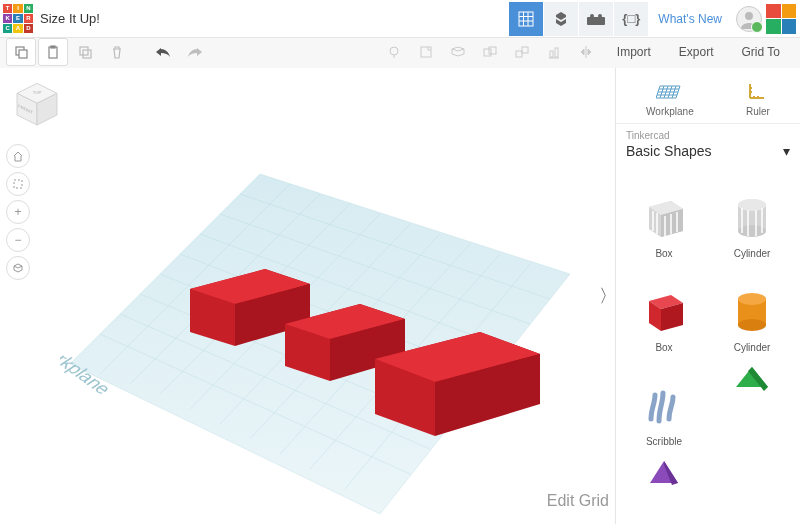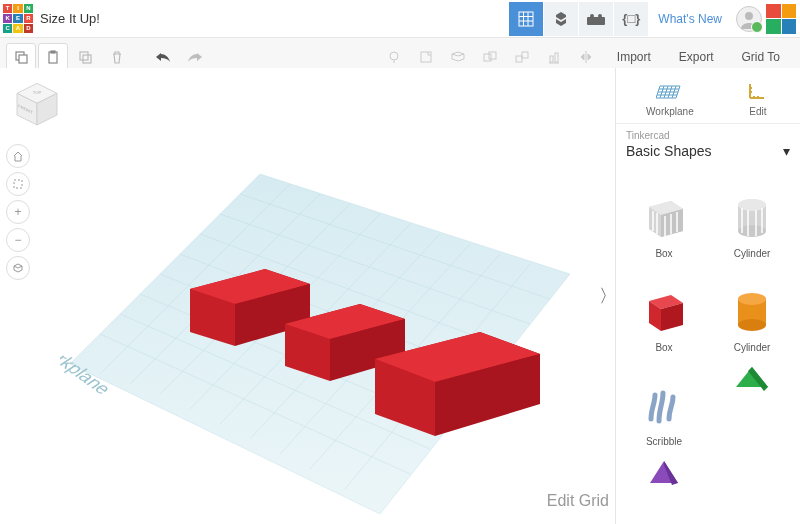--- a/index.html
+++ b/index.html
@@ -12,21 +12,21 @@
   .top-icons { display: flex; align-items: center; gap: 0; }
   .tbtn { width: 34px; height: 34px; display:flex; align-items:center; justify-content:center; cursor:pointer; color:#555;}
   .tbtn.active { background:#4a90d9; color:#fff; }
   .tbtn.light { background:#eef2f5; color:#666; margin-left:1px;}
   .whatsnew { font-size:12px; color:#4a90d9; padding:0 10px; cursor:pointer;}
   .user-icon { width:26px; height:26px; border-radius:50%; background:#f0f0f0; border:1px solid #ccc; position:relative; margin:0 4px; cursor:pointer;}
   .user-icon::after { content:""; width:10px; height:10px; border-radius:50%; background:#5cb85c; border:1px solid #fff; position:absolute; right:-2px; bottom:-2px;}
   .multilogo { width:30px; height:30px; display:grid; grid-template-columns:repeat(2,1fr); grid-template-rows:repeat(2,1fr); gap:1px; margin-right:4px; cursor:pointer;}
   .multilogo span{display:block;}
   
-  .toolbar { height: 34px; background:#f7f7f7; border-bottom:1px solid #e5e5e5; display:flex; align-items:flex-end; padding:0 6px; gap:2px;}
+  .toolbar { height: 34px; background:#f7f7f7; border-bottom:1px solid #e5e5e5; display:flex; align-items:flex-start; padding:0 6px; gap:2px;}
   .tool { width:30px; height:28px; display:flex; align-items:center; justify-content:center; cursor:pointer; color:#888; border-radius:3px;}
   .tool.box { border:1px solid #ddd; background:#fff;}
   .toolbar-spacer { flex:1;}
   .right-actions { display:flex; align-items:center; gap:0; }
   .action-btn { padding: 0 14px; height:28px; font-size:12px; color:#555; cursor:pointer; display:flex; align-items:center;}
   
   .main { position:absolute; top:68px; left:0; right:185px; bottom:0; background:#fff; }
   .viewcube { position:absolute; top:12px; left:12px; width:50px; height:50px; }
   .nav-btns { position:absolute; top:76px; left:6px; display:flex; flex-direction:column; gap:4px;}
   .nbtn { width:24px; height:24px; border:1px solid #ddd; border-radius:50%; background:#fff; display:flex; align-items:center; justify-content:center; cursor:pointer; color:#999; font-size:12px;}
@@ -290,21 +290,21 @@
           <line x1="2" y1="14" x2="22" y2="14" stroke="#5aa0c8"></line>
           <line x1="1" y1="17" x2="21" y2="17" stroke="#5aa0c8"></line>
         </svg>
       <span>Workplane</span>
     </div>
     <div class="side-top-item">
       <svg width="24" height="24" viewBox="0 0 24 24" fill="none" stroke="#d4a838" stroke-width="2">
           <path d="M4 20V6M4 20H18"></path>
           <path d="M4 10h2M4 14h2M8 20v-2M12 20v-2"></path>
         </svg>
-      <span>Edit</span>
+      <span>Ruler</span>
     </div>
   </div>
   <div class="cat-header">Tinkercad</div>
   <div class="cat-name">
     <span>Basic Shapes</span>
     <span>▾</span>
   </div>
   <div class="shapes-grid">
     <div class="shape-cell">
       <div class="shape-thumb">

